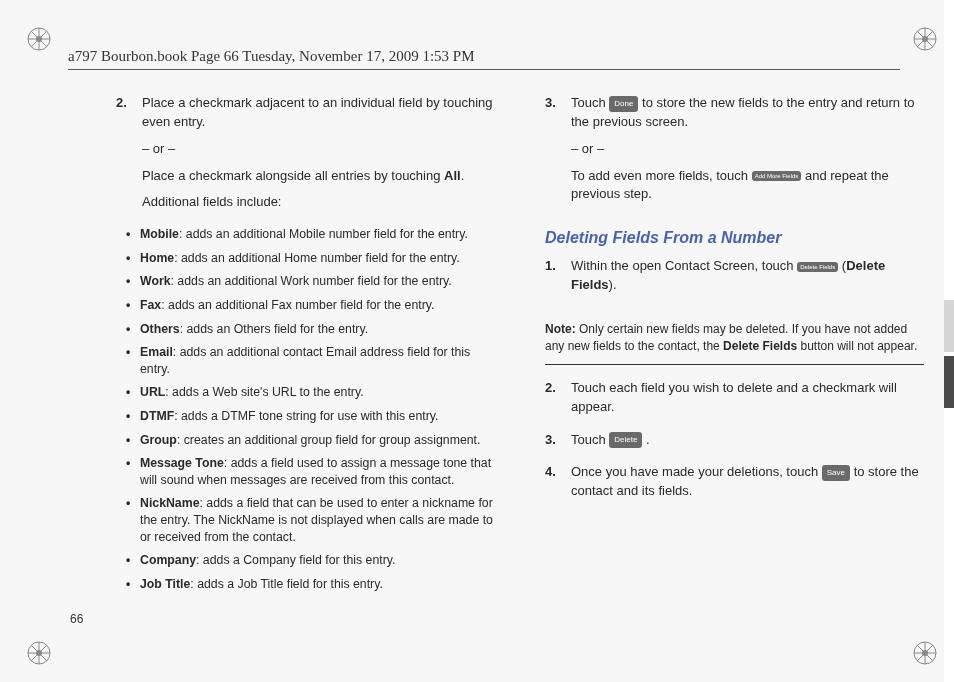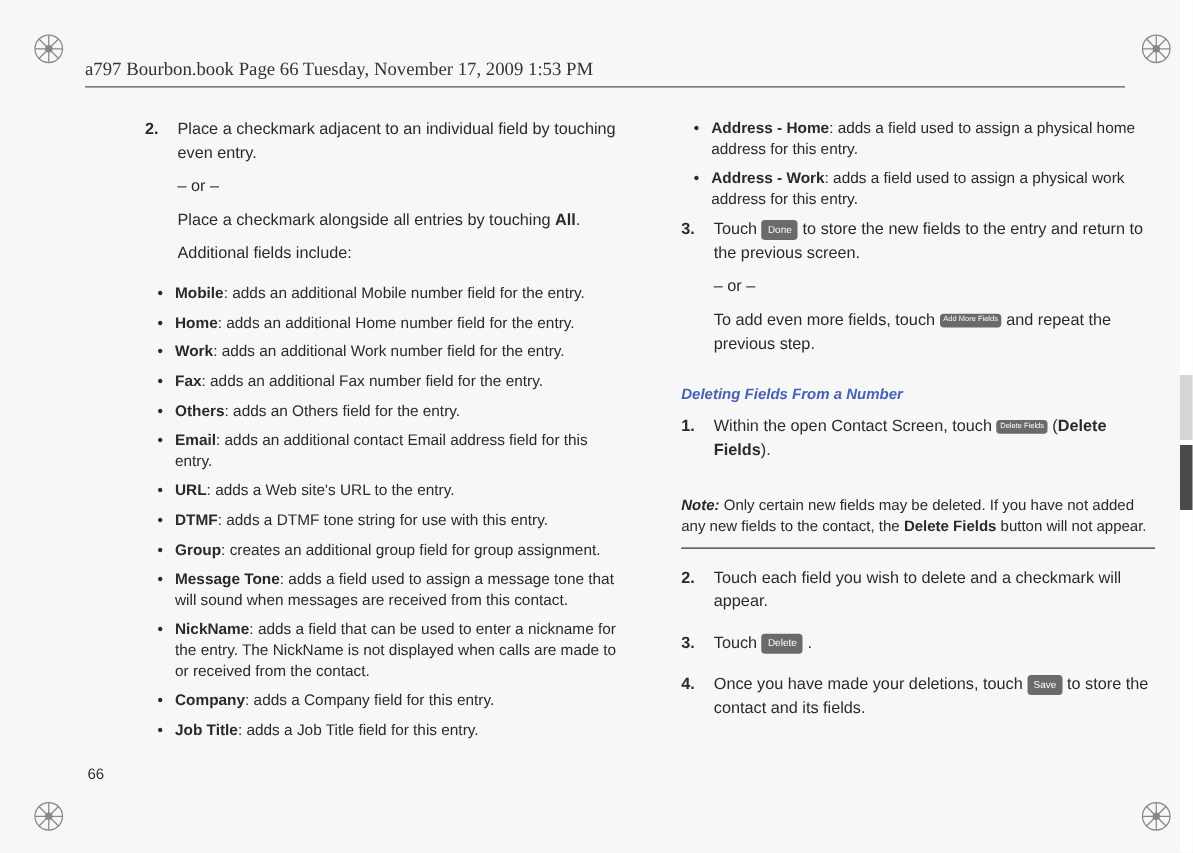--- a/index.html
+++ b/index.html
@@ -47,27 +47,27 @@
   .bullets{list-style:none;padding:0;margin:4px 0 0 10px;}
   .bullets li{
     position:relative;padding-left:14px;margin:0 0 7px 0;
     font-size:12.3px;line-height:1.35;
   }
   .bullets li::before{
     content:"•";position:absolute;left:0;top:0;font-weight:bold;
   }
   .sect-head{
     color:#4762b4;font-weight:bold;font-style:italic;
-    font-size:12px;margin:14px 0 8px 0;
+    font-size:16px;margin:14px 0 8px 0;
   }
   .note-block{
     border-bottom:1px solid #333;
     padding:8px 0 8px 0;margin:10px 0 14px 0;font-size:12px;
   }
-  .note-block .note-label{font-weight:bold;font-style:italic;}
+  .note-block .note-label{font-weight:bold;}
   .kbtn{
     display:inline-block;
     background:#6a6a6a;color:#fff;
     font-size:8px;line-height:1;
     padding:4px 5px;border-radius:3px;
     vertical-align:middle;text-align:left;
     min-width:22px;box-sizing:border-box;
   }
   .kbtn.sm{font-size:6px;padding:2px 3px;min-width:26px;line-height:1.1;}
   .pagenum{
@@ -165,24 +165,20 @@
         <li><b>Message Tone</b><span>: adds a field used to assign a message tone that will sound when messages are received from this contact.</span></li>
         <li><b>NickName</b><span>: adds a field that can be used to enter a nickname for the entry. The NickName is not displayed when calls are made to or received from the contact.</span></li>
         <li><b>Company</b><span>: adds a Company field for this entry.</span></li>
         <li><b>Job Title</b><span>: adds a Job Title field for this entry.</span></li>
       </ul>
 
   </div>
 
   <div class="col col-right">
 
-    <ul class="bullets" id="right-bullets" style="margin-top:0;">
-        <li><b>Address - Home</b><span>: adds a field used to assign a physical home address for this entry.</span></li>
-        <li><b>Address - Work</b><span>: adds a field used to assign a physical work address for this entry.</span></li>
-      </ul>
 
     <div class="num-item">
       <div class="n">3.</div>
       <div class="body">
         <p>
           <span>Touch </span>
           <span class="kbtn">Done</span>
           <span> to store the new fields to the entry and return to the previous screen.</span>
         </p>
         <p>– or –</p>

